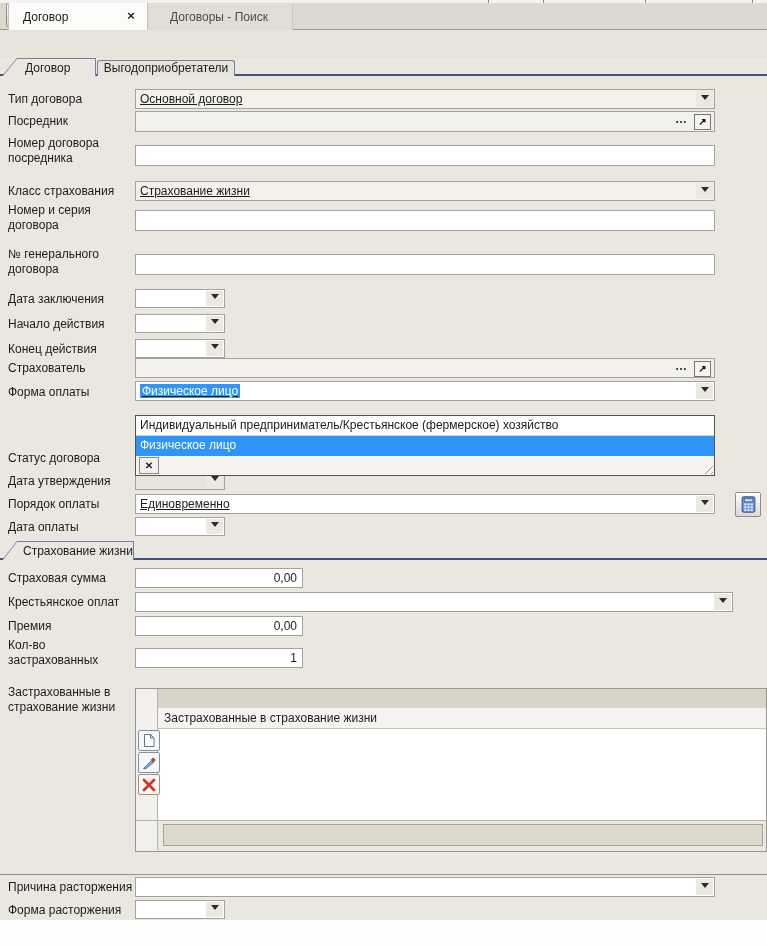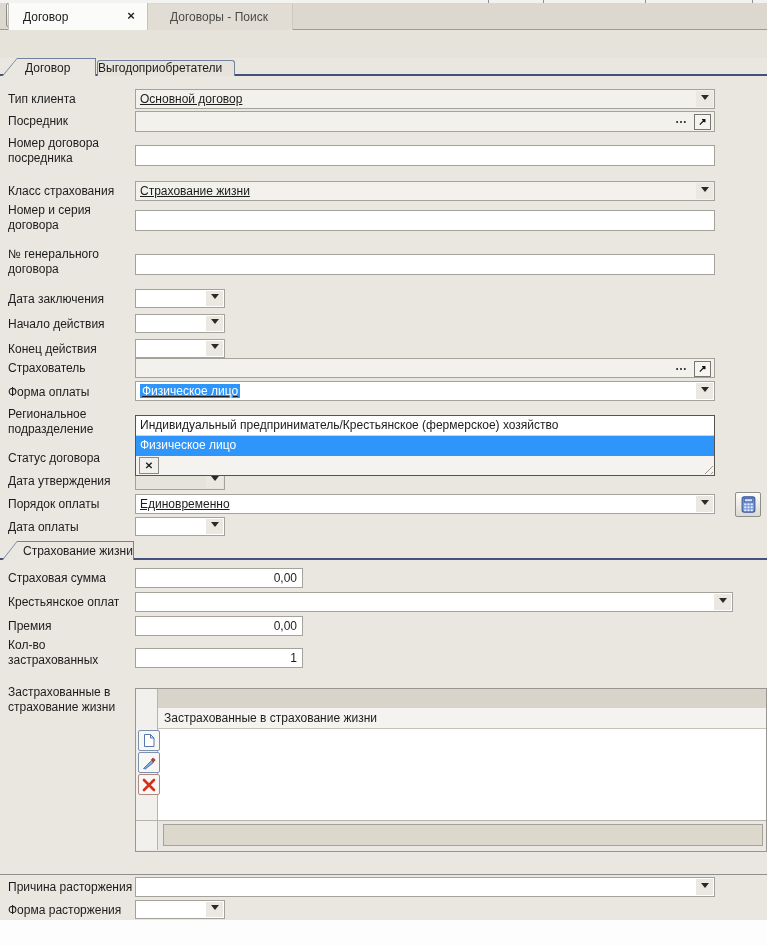--- a/index.html
+++ b/index.html
@@ -22,21 +22,21 @@
   
   .toolbar{left:0;top:30px;width:767px;height:28px;background:#e6e3db;}
   .tbtn{position:absolute;top:3px;height:24px;border:1px solid #8e8e88;border-radius:2px;background:linear-gradient(#fdfdfc,#dcd9d0);box-sizing:border-box;display:flex;align-items:center;justify-content:center;}
   .tbtn svg{display:block;}
 
   
   .ptab-line{left:0;top:74px;width:767px;height:2px;background:#44517c;z-index:1;}
   .ptab-active-b{z-index:3;background:#72819e;clip-path:polygon(15px 0,100% 0,100% 100%,0 100%);}
   .ptab-active-f{position:absolute;left:1px;top:1px;right:1px;bottom:0;background:#e9e7e0;clip-path:polygon(14px 0,100% 0,100% 100%,0 100%);}
   .ptab-active-f span{position:absolute;left:22px;top:2px;}
-  .ptab-inactive{z-index:2;background:#e6e3db;border:1px solid #72819e;border-bottom:none;border-radius:3px 3px 0 0;text-align:left;box-sizing:border-box;}
+  .ptab-inactive{z-index:2;background:#e6e3db;border:1px solid #72819e;border-bottom:none;border-radius:3px 3px 0 0;text-align:center;box-sizing:border-box;}
 
   
   .flabel{left:8px;width:128px;line-height:15px;}
   .nowrap{white-space:nowrap;}
 
   
   .input{background:#fff;border:1px solid #a3a29b;box-sizing:border-box;}
   .input .val{position:absolute;left:4px;right:4px;top:2px;}
   .val-num{position:absolute;right:5px;top:2px;text-align:right;}
   .combo{background:#fff;border:1px solid #a3a29b;box-sizing:border-box;}
@@ -136,32 +136,31 @@
   </div>
 
   <div class="abs ptab-line"></div>
   <div class="abs ptab-active-b" style="left:2px;top:58px;width:94px;height:18px">
     <div class="ptab-active-f">
         <span>Договор</span>
       </div>
   </div>
   <div class="abs ptab-inactive" style="left:97px;top:60px;width:138px;height:16px;line-height:15px">Выгодоприобретатели</div>
 
-  <div class="abs flabel" style="top:92px">Тип клиента</div>
+  <div class="abs flabel" style="top:92px">Тип договора</div>
   <div class="abs flabel" style="top:114px">Посредник</div>
   <div class="abs flabel" style="top:136px">Номер договора посредника</div>
   <div class="abs flabel" style="top:184px">Класс страхования</div>
   <div class="abs flabel" style="top:247px">№ генерального договора</div>
   <div class="abs flabel" style="top:203px">Номер и серия договора</div>
   <div class="abs flabel nowrap" style="top:292px">Дата заключения</div>
   <div class="abs flabel nowrap" style="top:317px">Начало действия</div>
   <div class="abs flabel nowrap" style="top:342px">Конец действия</div>
   <div class="abs flabel" style="top:361px">Страхователь</div>
   <div class="abs flabel" style="top:385px">Форма оплаты</div>
-  <div class="abs flabel" style="top:407px">Региональное подразделение</div>
   <div class="abs flabel" style="top:451px">Статус договора</div>
   <div class="abs flabel nowrap" style="top:474px">Дата утверждения</div>
   <div class="abs flabel nowrap" style="top:497px">Порядок оплаты</div>
   <div class="abs flabel nowrap" style="top:520px">Дата оплаты</div>
 
   <div class="abs combo tinted" style="left:135px;top:89px;width:580px;height:20px">
     <span class="val">Основной договор</span>
     <span class="arrowbox">
         <span class="tri" style="margin-top:0"></span>
       </span>

